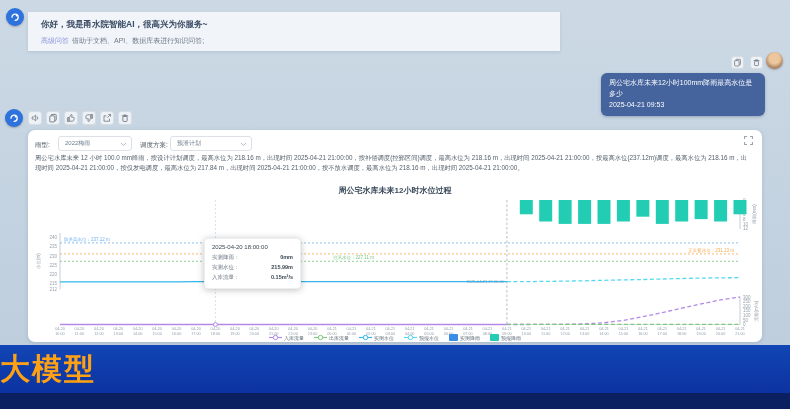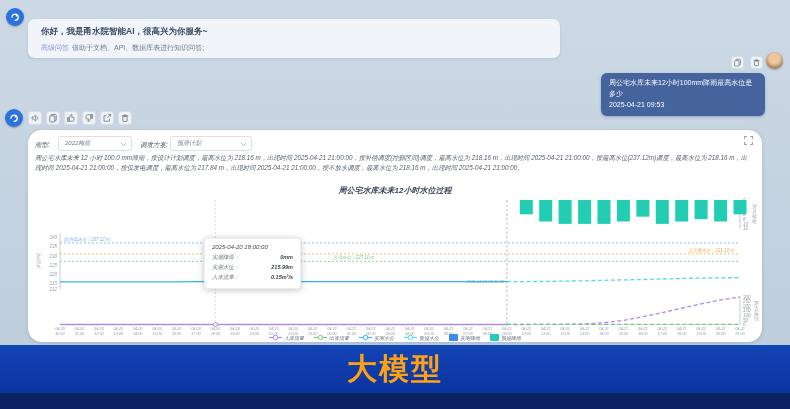--- a/index.html
+++ b/index.html
@@ -7,39 +7,39 @@
     background:linear-gradient(180deg,#ccd9e5 0%,#c3d2e0 55%,#bcccdb 100%);
     font-family:"Liberation Sans","DejaVu Sans",sans-serif;}
   
   .ai-avatar{position:absolute;width:18px;height:18px;border-radius:50%;background:#2e72dd;
     box-shadow:0 1px 2px rgba(0,0,0,.25);display:flex;align-items:center;justify-content:center;}
   .a1{left:6px;top:8px}.a2{left:5px;top:109px}
   .user-avatar{position:absolute;left:766px;top:52px;width:17px;height:17px;border-radius:50%;
     background:radial-gradient(circle at 50% 38%,#ecc79e 0 38%,#a87f5c 72%,#6e4f3a 100%);
     box-shadow:0 1px 2px rgba(0,0,0,.25);}
   
-  .greet{position:absolute;left:28px;top:19px;width:532px;height:39px;background:#f1f4f8;
-    border-radius:7px;box-shadow:0 1px 3px rgba(60,80,110,.15);}
+  .greet{position:absolute;left:28px;top:12px;width:532px;height:39px;background:#f1f4f8;
+    border-radius:0;box-shadow:0 1px 3px rgba(60,80,110,.15);}
   .greet-title{position:absolute;left:13px;top:7px;font-size:8.5px;font-weight:bold;color:#3b4c66;}
   .greet-sub{position:absolute;left:13px;top:24px;font-size:7px;color:#6e7a88;}
   .greet-sub .tag{color:#8a93dd;margin-right:3px;}
   
   .msg-actions{position:absolute;left:731px;top:56px;display:flex;gap:6px;}
   .mini-btn{width:13px;height:13px;border-radius:3px;background:#eef2f6;border:1px solid #d5dce2;
     display:flex;align-items:center;justify-content:center;cursor:pointer;box-sizing:border-box;}
   .user-bubble{position:absolute;left:601px;top:73px;width:164px;box-sizing:border-box;
     padding:5px 8px;background:#45639d;border-radius:6px;color:#fff;font-size:7px;line-height:1.55;
     box-shadow:0 1px 3px rgba(30,50,90,.3);}
   
   .toolbar{position:absolute;left:28px;top:111px;display:flex;gap:4px;}
   .tb-btn{width:14px;height:14px;border-radius:3px;background:#eef2f6;border:1px solid #d5dce2;
     display:flex;align-items:center;justify-content:center;cursor:pointer;box-sizing:border-box;}
   
   .panel{position:absolute;left:28px;top:130px;width:734px;height:212px;background:#fff;
-    border-radius:14px;box-shadow:0 1px 4px rgba(50,70,100,.18);font-style:italic;}
+    border-radius:7px;box-shadow:0 1px 4px rgba(50,70,100,.18);}
   .ctrl-label{position:absolute;font-size:6.5px;color:#4a5660;top:11px;z-index:2;}
   .l1{left:7px}.l2{left:112px}
   .select{position:absolute;top:6px;height:15px;background:#fff;border:1px solid #dde0e5;border-radius:3px;
     font-size:6px;color:#70808f;display:flex;align-items:center;padding:0 12px 0 6px;box-sizing:border-box;z-index:2;cursor:pointer;}
   .s1{left:30px;width:74px}.s2{left:142px;width:82px}
   .select svg{position:absolute;right:4px;top:5px;}
   .fs{position:absolute;right:8px;top:5px;z-index:2;cursor:pointer;}
   .summary{position:absolute;left:7px;top:23px;width:718px;font-size:6.3px;line-height:1.65;color:#55606c;z-index:2;}
   .chart-title{position:absolute;left:0;top:55px;width:100%;text-align:center;font-size:8px;
     font-weight:bold;color:#3a4a5a;z-index:2;}
@@ -47,21 +47,21 @@
   .tooltip{position:absolute;left:176px;top:108px;width:97px;background:#fff;border:1px solid #eceff2;
     border-radius:4px;box-shadow:0 1px 7px rgba(0,0,0,.25);padding:5px 7px;box-sizing:border-box;z-index:3;}
   .tt-title{font-size:6px;color:#3c4650;margin-bottom:3px;}
   .tt-row{font-size:5.5px;color:#6b7680;line-height:1.8;display:flex;justify-content:space-between;}
   .tt-row b{color:#3c4650;font-weight:bold;margin-left:4px;}
   .legend{position:absolute;left:0;top:204px;width:100%;display:flex;justify-content:center;gap:10px;z-index:2;}
   .lg-item{display:flex;align-items:center;gap:2px;font-size:5px;color:#5f6b76;cursor:pointer;}
   
   .banner{position:absolute;left:0;top:345px;width:790px;height:48px;z-index:5;
     background:linear-gradient(180deg,#1245b5 0%,#0c33a0 100%);
-    display:flex;align-items:center;justify-content:center;
+    display:flex;align-items:center;
     font-size:30px;font-weight:bold;color:#fff;letter-spacing:2px;}
   .banner .hl{color:#ffa114;}
   .footer-strip{position:absolute;left:0;top:393px;width:790px;height:16px;background:#0a2060;z-index:5;}
   svg{display:block}
 </style>
 </head>
 <body>
 
 <div class="stage">
 

